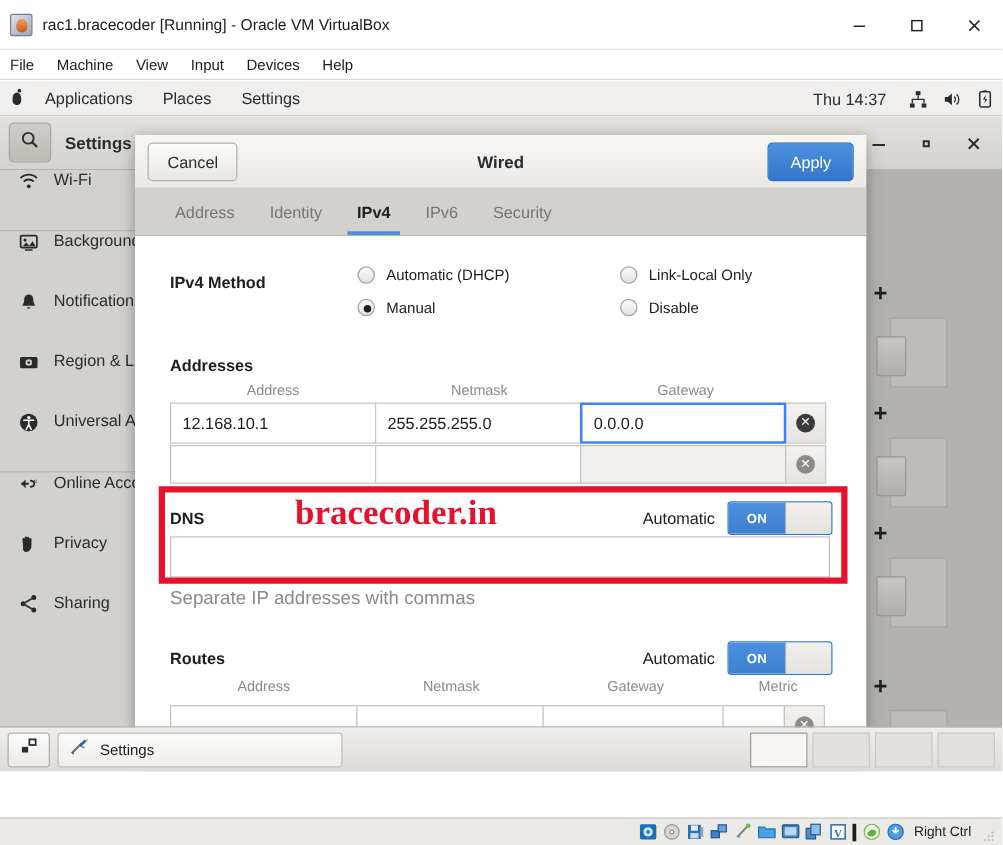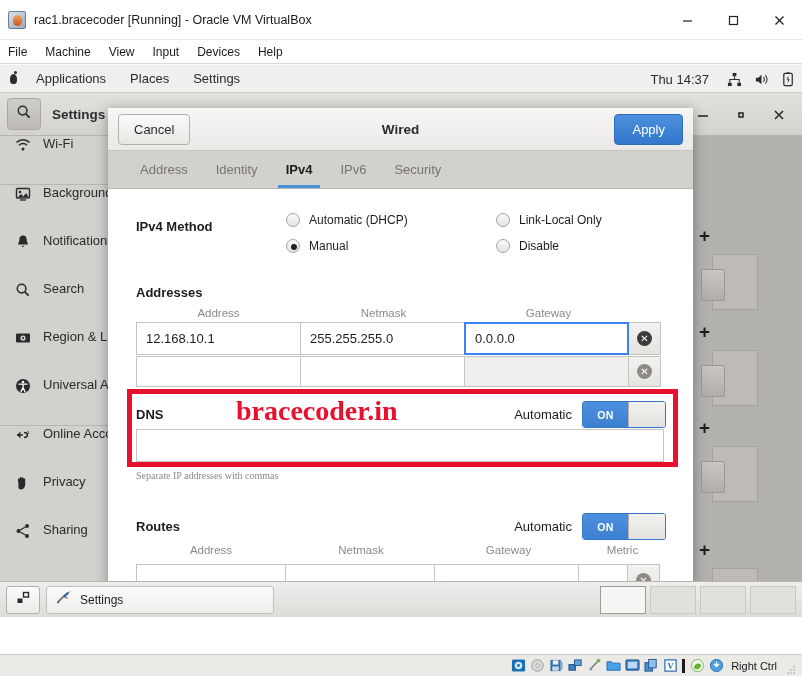--- a/index.html
+++ b/index.html
@@ -291,21 +291,21 @@
   .toggle-knob {
     flex: 1; background: linear-gradient(180deg,#f3f1ef,#e4e2df);
     border-left: 1px solid #b5b2ae;
   }
   .dns-input {
     position: absolute; left: 28px; top: 240px; width: 528px; height: 33px;
     border: 1px solid #c7c4c0; background: #ffffff;
   }
   .dns-hint {
     position: absolute; left: 28px; top: 281px;
-    font-size: 10px; color: #8d8a86; font-family: Liberation Serif, serif;
+    font-size: 15px; color: #8d8a86;
   }
 
   .sec-routes { position: absolute; left: 28px; top: 330px; }
   .routes-auto {
     position: absolute; right: 27px; top: 324px;
     display: flex; align-items: center; gap: 10px;
   }
   .routes-heads {
     position: absolute; left: 28px; top: 355px; width: 528px;
     display: flex; font-size: 11.5px; color: #8d8a86;
@@ -499,29 +499,20 @@
           <span class="side-label">Background</span>
         </div>
         <div class="side-item">
           <span class="side-icon">
             <svg width="16" height="16" viewBox="0 0 16 16">
                 <path d="M8 1.5a3.6 3.6 0 00-3.6 3.6c0 3.2-1.4 4.2-1.4 5.4h10c0-1.2-1.4-2.2-1.4-5.4A3.6 3.6 0 008 1.5z" fill="#2a2a2a"></path>
                 <path d="M6.4 11.8a1.7 1.7 0 003.2 0" fill="#2a2a2a"></path>
               </svg>
           </span>
           <span class="side-label">Notifications</span>
-        </div>
-        <div class="side-item">
-          <span class="side-icon">
-            <svg width="16" height="16" viewBox="0 0 16 16">
-                <circle cx="6.6" cy="6.6" r="4.3" fill="none" stroke="#2a2a2a" stroke-width="1.5"></circle>
-                <line x1="9.8" y1="9.8" x2="13.6" y2="13.6" stroke="#2a2a2a" stroke-width="1.8"></line>
-              </svg>
-          </span>
-          <span class="side-label">Search</span>
         </div>
         <div class="side-item">
           <span class="side-icon">
             <svg width="16" height="16" viewBox="0 0 16 16">
                 <rect x="1" y="3.5" width="14" height="9" rx="1.2" fill="#2a2a2a"></rect>
                 <circle cx="8" cy="8" r="2.6" fill="#d3d1ce"></circle>
                 <circle cx="8" cy="8" r="1.1" fill="#2a2a2a"></circle>
               </svg>
           </span>
           <span class="side-label">Region &amp; Language</span>

